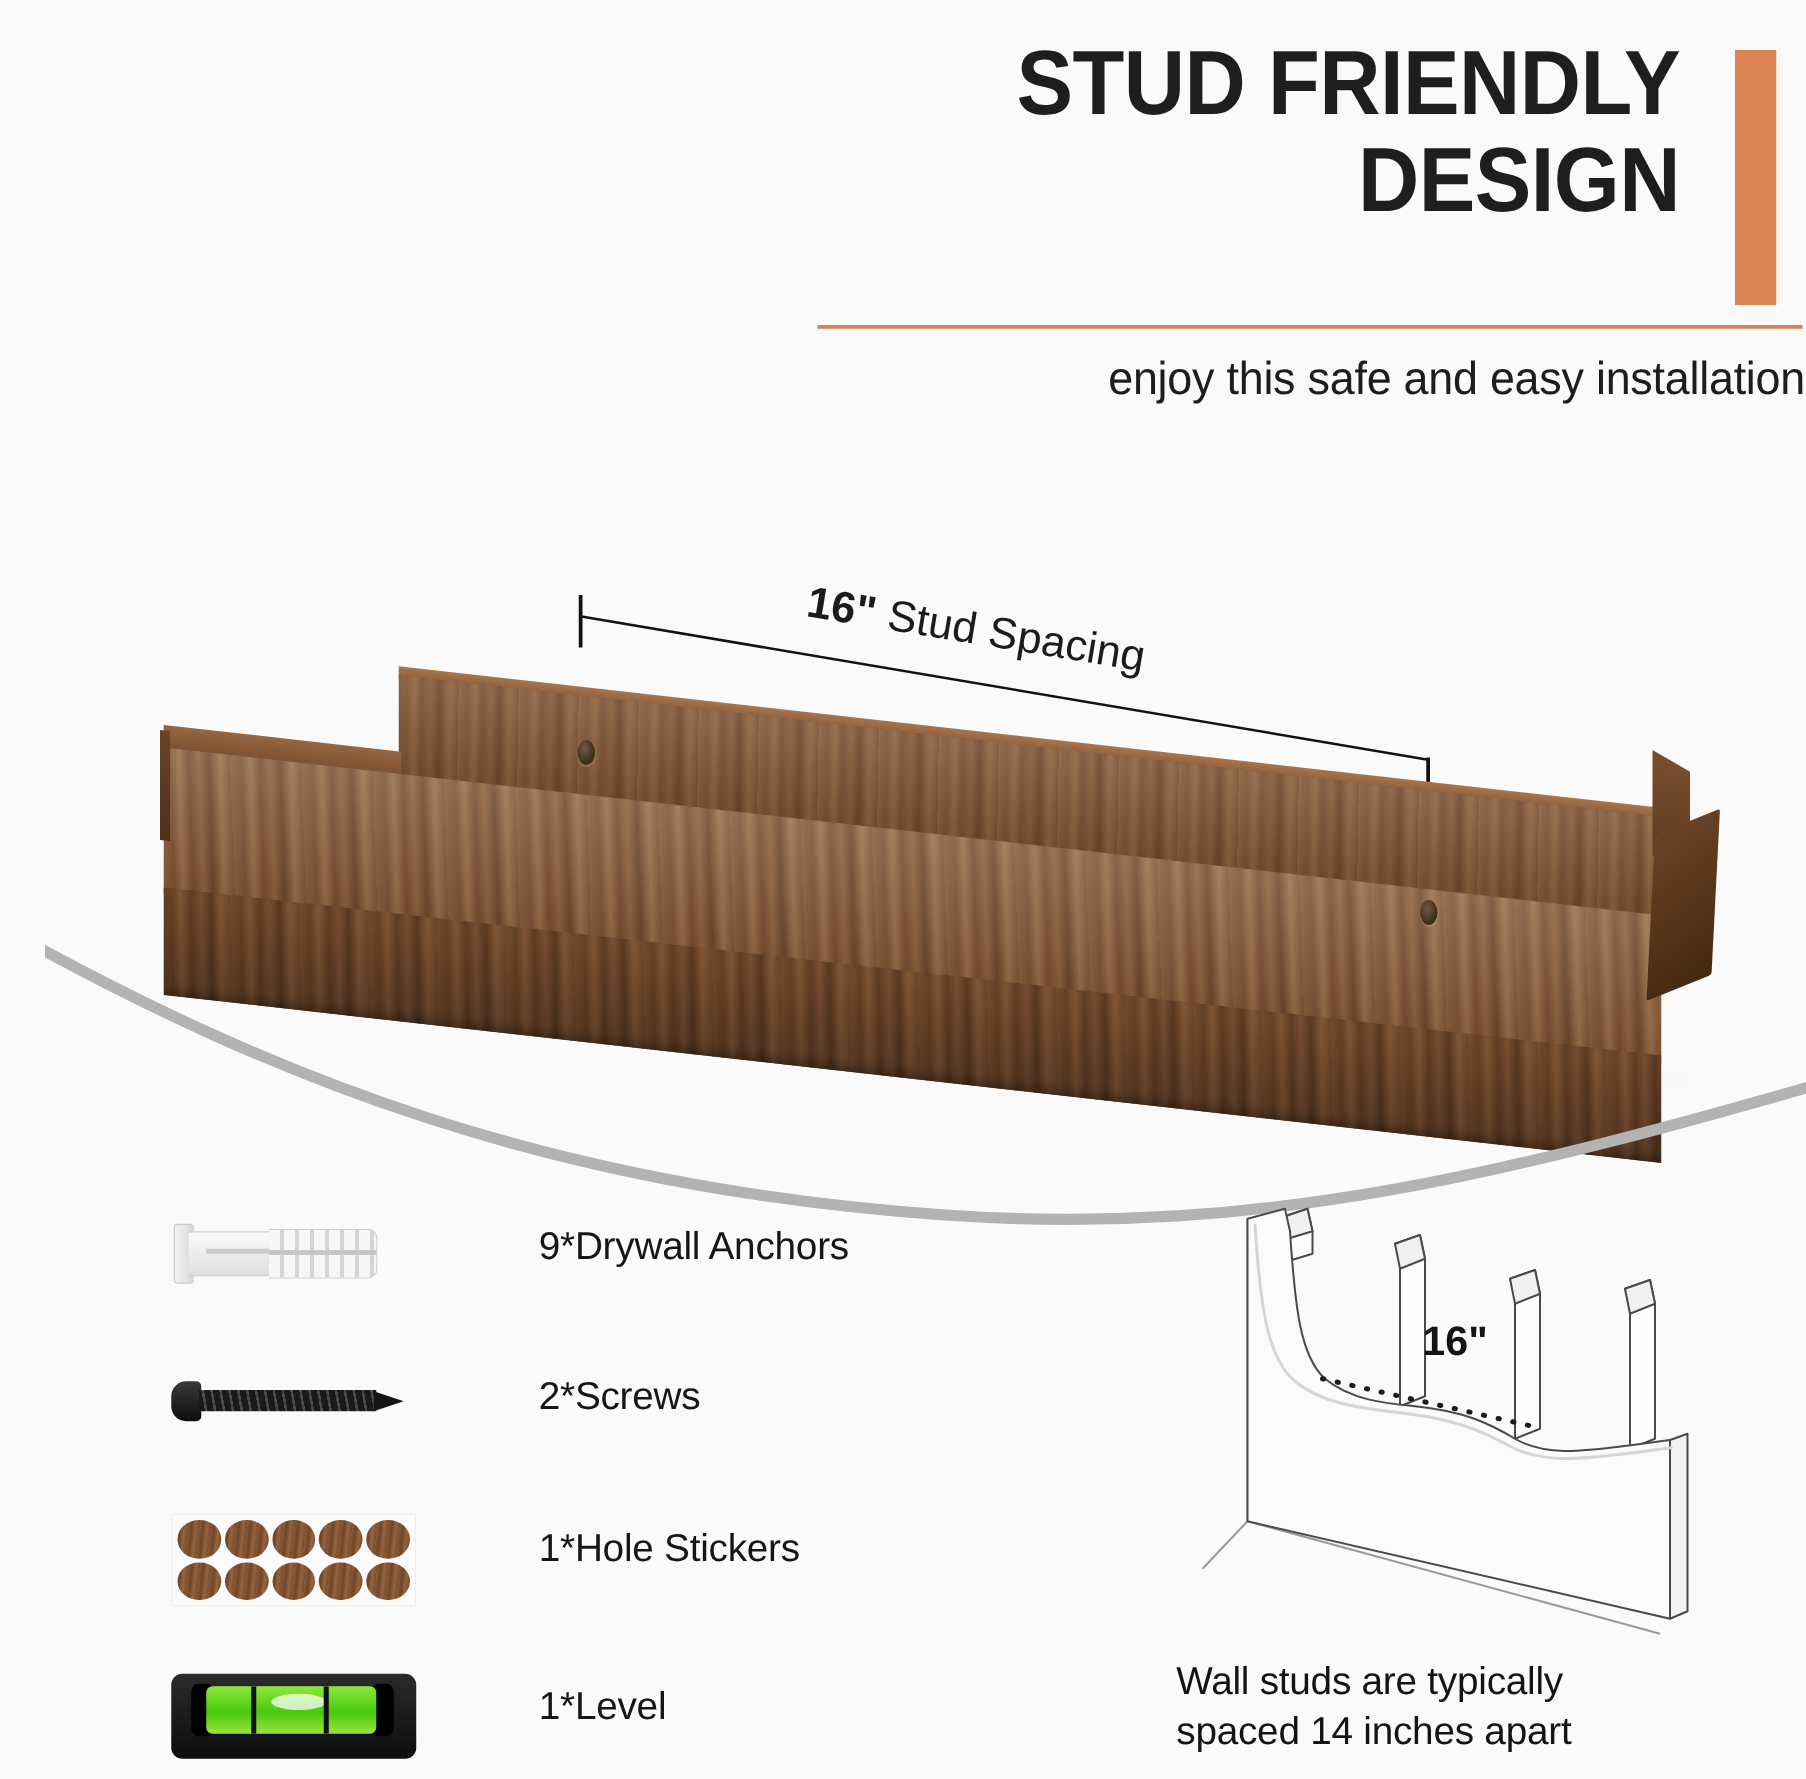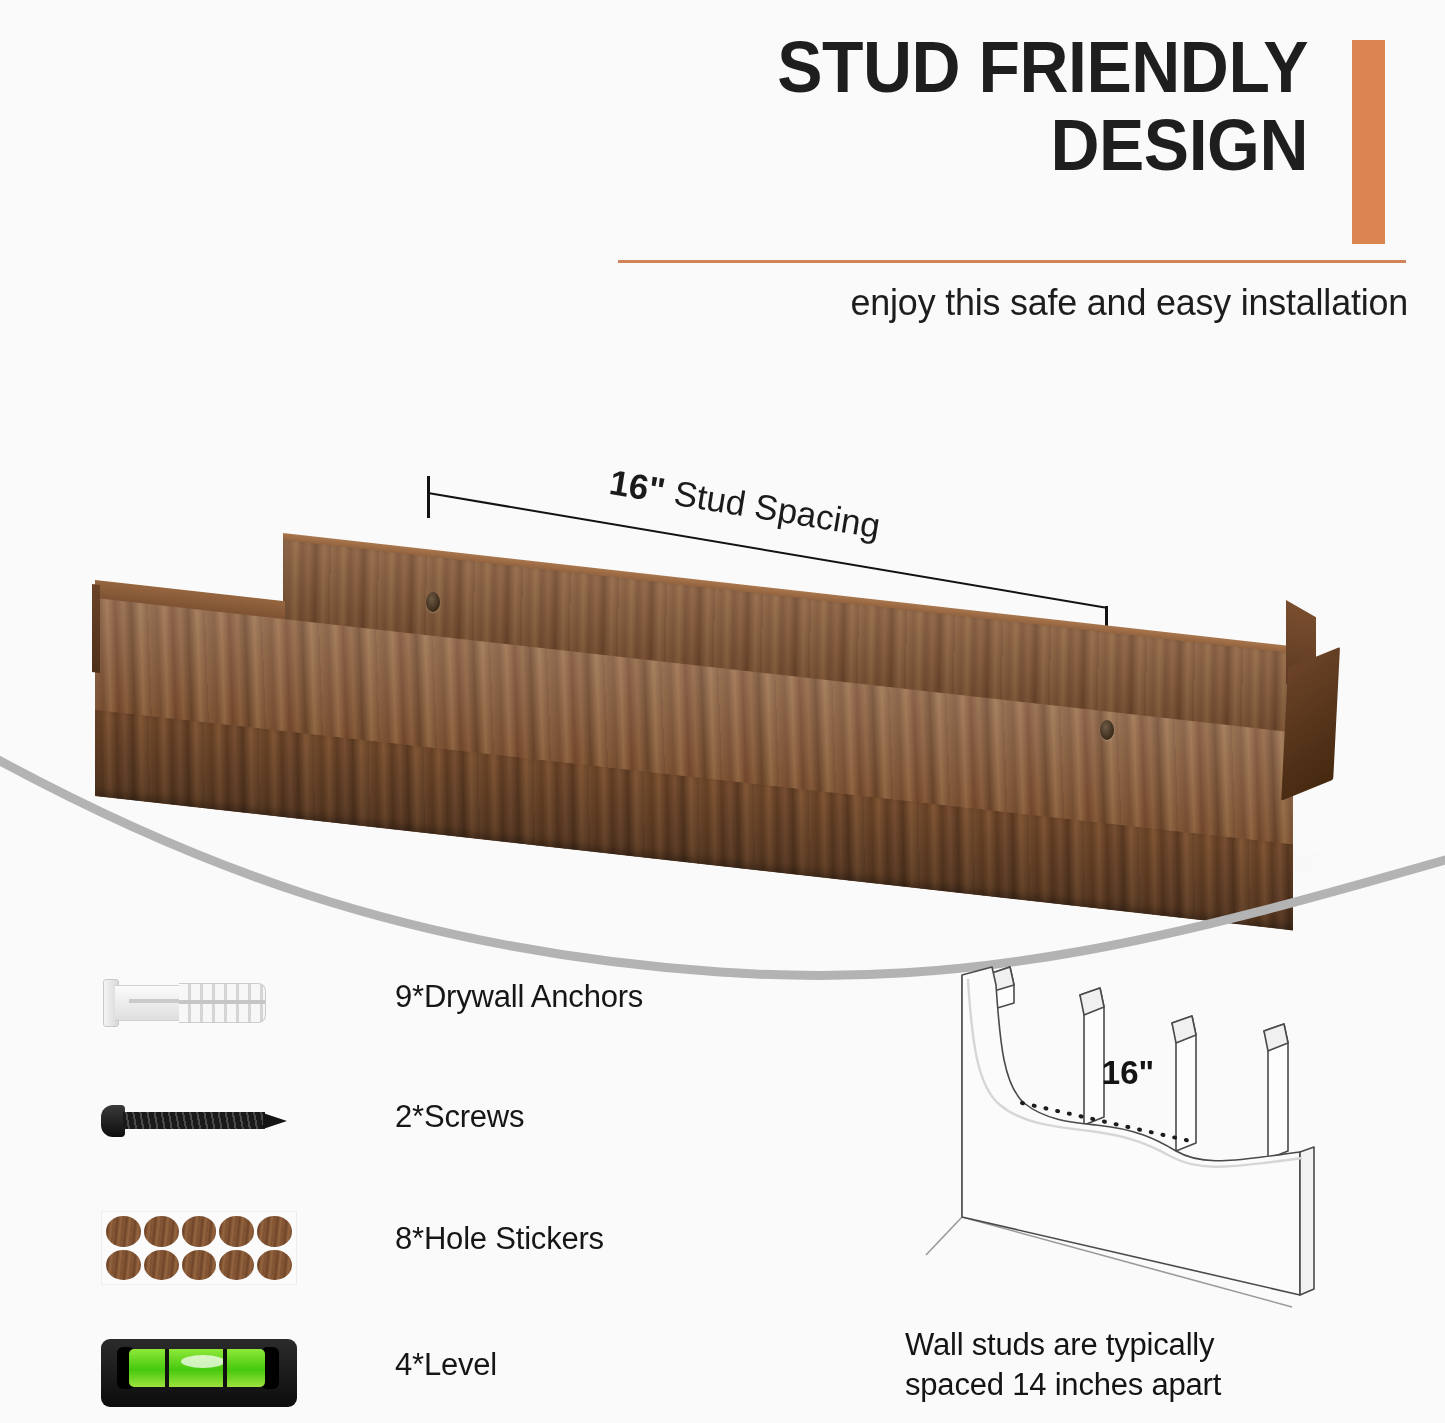--- a/index.html
+++ b/index.html
@@ -2,21 +2,21 @@
 <html><head>
 <meta charset="utf-8">
 <style>
   html,body{margin:0;padding:0;}
   body{
     width:1445px;height:1423px;position:relative;overflow:hidden;
     background:#fafafa;
     font-family:"Liberation Sans","DejaVu Sans",sans-serif;
     color:#1a1a1a;
   }
-  .stage{position:absolute;inset:0;}
+  .stage{position:absolute;inset:0;margin-left:36px;}
 
   
   .hdr{position:absolute;left:600px;top:18px;width:820px;height:320px;}
   .hdr-title{
     position:absolute;right:112px;top:14px;width:700px;
     text-align:right;
     font-size:73px;line-height:.96;
     font-weight:700;letter-spacing:-0.5px;
     color:#1e1e1e;
     transform:scaleX(.93);transform-origin:right top;
@@ -318,33 +318,33 @@
           <div class="sticker"></div>
           <div class="sticker"></div>
           <div class="sticker"></div>
           <div class="sticker"></div>
           <div class="sticker"></div>
           <div class="sticker"></div>
           <div class="sticker"></div>
           <div class="sticker"></div>
         </div>
       </div>
-      <div class="part-label">8*Hole Stickers</div>
+      <div class="part-label">1*Hole Stickers</div>
     </div>
 
     <div class="part-row" style="top:368px;">
       <div class="part-icon">
         <div class="lvl-body"></div>
         <div class="lvl-end" style="left:22px;"></div>
         <div class="lvl-end" style="left:166px;"></div>
         <div class="lvl-win">
             <div class="lvl-bub"></div>
           </div>
       </div>
-      <div class="part-label">4*Level</div>
+      <div class="part-label">1*Level</div>
     </div>
   </div>
 
   <div class="walldiag">
     <svg width="450" height="380" viewBox="0 0 450 380">
       <g fill="#ffffff" stroke="#4a4a4a" stroke-width="1.6" stroke-linejoin="round">
 
         <path d="M 62 272 L 26 310" fill="none" stroke="#9a9a9a"></path>
         <path d="M 62 272 L 392 362" fill="none" stroke="#9a9a9a"></path>
         <path d="M 62 30 L 62 272" fill="none" stroke="#9a9a9a"></path>

